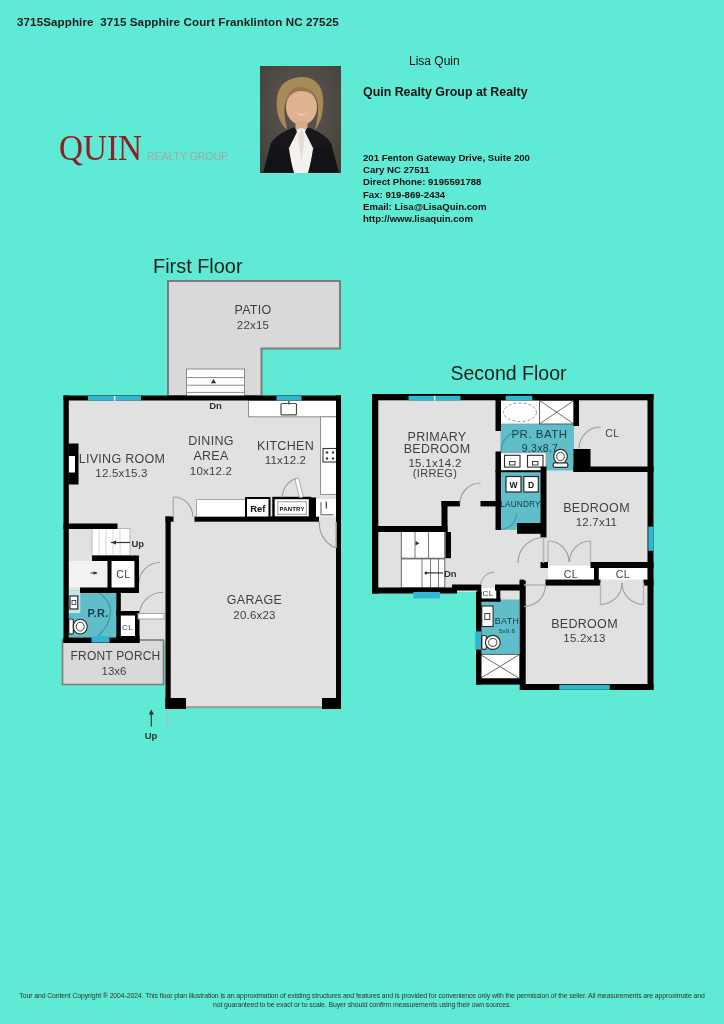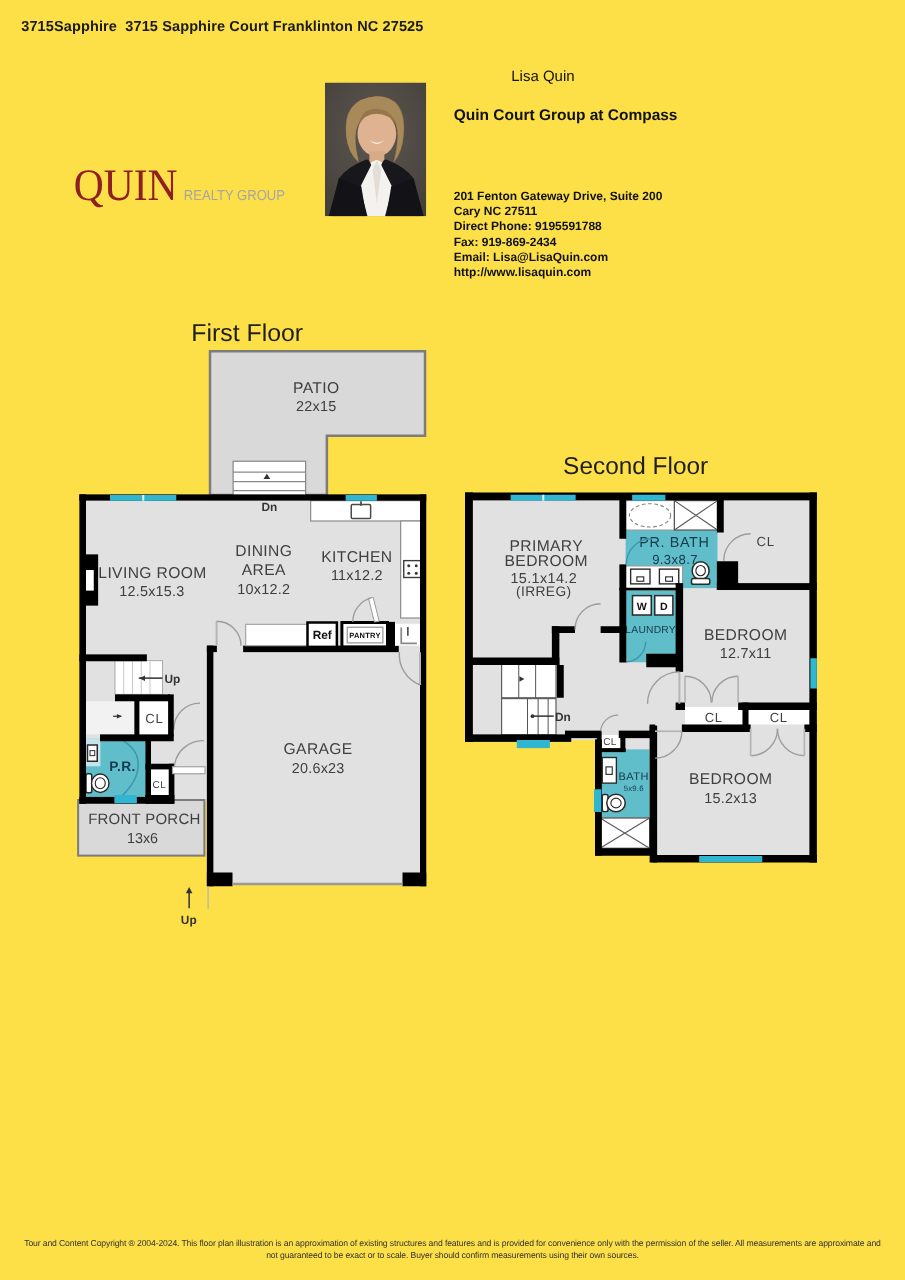--- a/index.html
+++ b/index.html
@@ -1,17 +1,17 @@
 <!DOCTYPE html>
 <html><head>
 <meta charset="utf-8">
 <style>
 html,body{margin:0;padding:0;background:#fff;}
 body{width:724px;height:1024px;font-family:"Liberation Sans",sans-serif;}
-#page{position:relative;width:724px;height:1024px;overflow:hidden;background:#fde047;}
+#page{position:relative;width:724px;height:1024px;overflow:hidden;background:#5eead4;}
 .abs{position:absolute;}
 svg text{font-family:"Liberation Sans",sans-serif;}
 </style>
 </head>
 <body>
 <div id="page">
 
 <div class="abs" style="left:17px;top:15px;font-size:11.6px;font-weight:bold;color:#1b1b1b;letter-spacing:0.1px;">3715Sapphire&nbsp; 3715 Sapphire Court Franklinton NC 27525</div>
 
 <svg class="abs" style="left:0;top:120px;" width="250" height="50" viewBox="0 0 250 50">
@@ -43,21 +43,21 @@
 <path d="M41.5 62 L38 70 L41.5 97 L45 70 Z" fill="#e2ded7"></path>
 
 <path d="M32 62 Q17 68 11 77 L6 107 L34 107 L28 84 L37 66 Q35 60 32 62 Z" fill="#17171c"></path>
 <path d="M50 62 Q65 68 71 77 L76 107 L48 107 L54 84 L45 66 Q47 60 50 62 Z" fill="#17171c"></path>
 <path d="M11 77 L3 107 L33 107 L29 83 Z" fill="#121217"></path>
 <path d="M71 77 L79 107 L49 107 L53 83 Z" fill="#121217"></path>
 </svg>
 
 <div class="abs" style="left:363px;top:54px;font-size:12px;font-weight:normal;color:#111;padding-left:46px;">Lisa Quin</div>
 
-<div class="abs" style="left:363px;top:85px;font-size:12.4px;font-weight:bold;color:#111;">Quin Court Group at Compass</div>
+<div class="abs" style="left:363px;top:85px;font-size:12.4px;font-weight:bold;color:#111;">Quin Realty Group at Realty</div>
 
 <div class="abs" style="left:363px;top:109px;font-size:9.6px;font-weight:bold;color:#111;line-height:12.2px;margin-top:43px;">
 201 Fenton Gateway Drive, Suite 200<br>
 Cary NC 27511<br>
 Direct Phone: 9195591788<br>
 Fax: 919-869-2434<br>
 Email: Lisa@LisaQuin.com<br>
 http://www.lisaquin.com
 </div>
 

